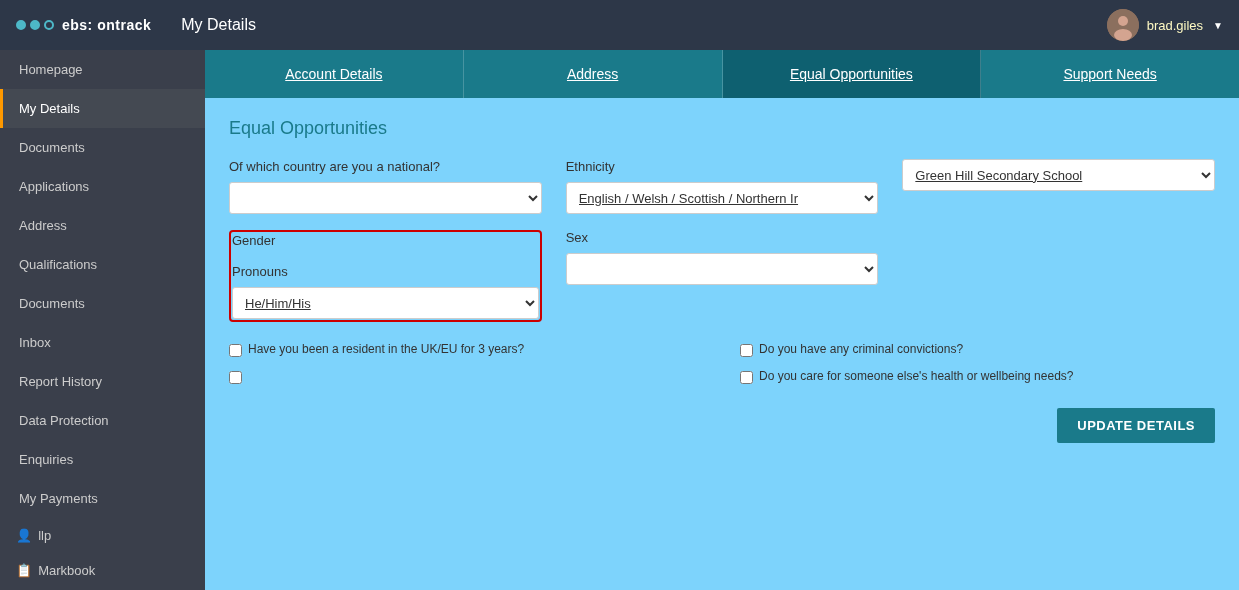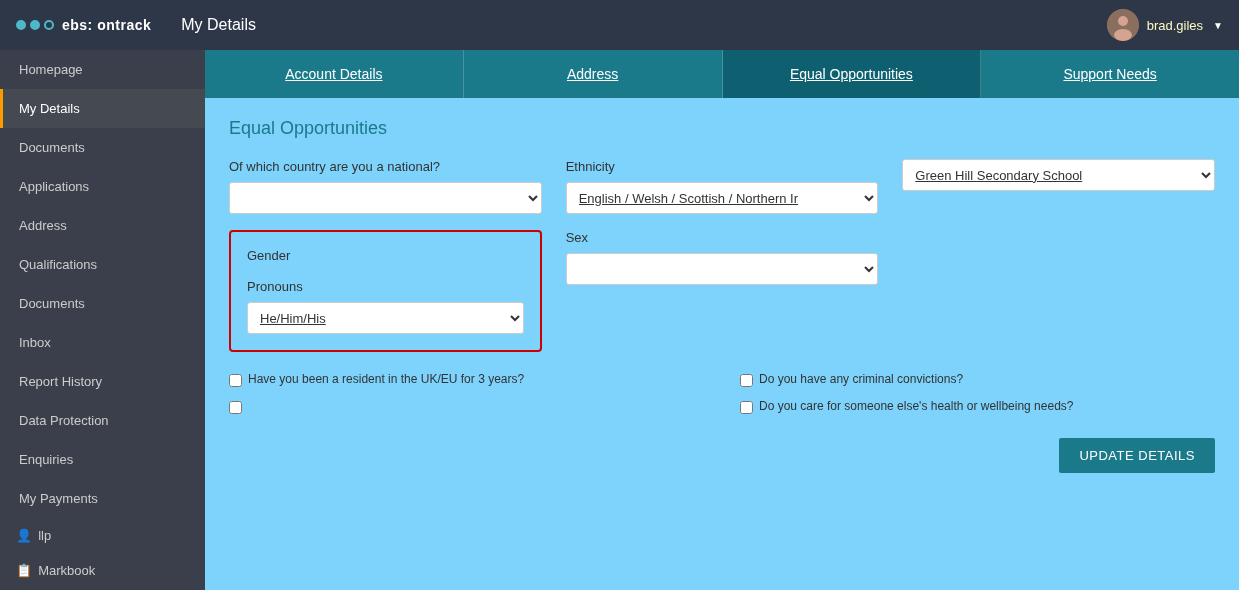--- a/index.html
+++ b/index.html
@@ -161,21 +161,21 @@
       background: white;
       color: #333;
       height: 32px;
       appearance: auto;
       text-decoration: underline;
     }
 
     .highlighted-group {
       border: 2px solid #cc0000;
       border-radius: 4px;
-      padding: 16px;
+      padding: 1px;
       display: flex;
       flex-direction: column;
       gap: 12px;
     }
 
     .checkboxes-grid {
       display: grid;
       grid-template-columns: 1fr 1fr;
       gap: 12px 36px;
       margin-bottom: 16px;
@@ -196,21 +196,21 @@
       display: flex;
       justify-content: flex-end;
       padding: 8px 0 12px 0;
     }
     .update-btn {
       background: #1a7a8a;
       color: white;
       border: none;
       padding: 10px 20px;
       font-size: 13px;
-      font-weight: normal;
+      font-weight: bold;
       cursor: pointer;
       letter-spacing: 0.5px;
       border-radius: 2px;
     }
 
     .sidebar-bottom-item {
       padding: 10px 16px;
       color: #ccc;
       cursor: pointer;
       font-size: 13px;

